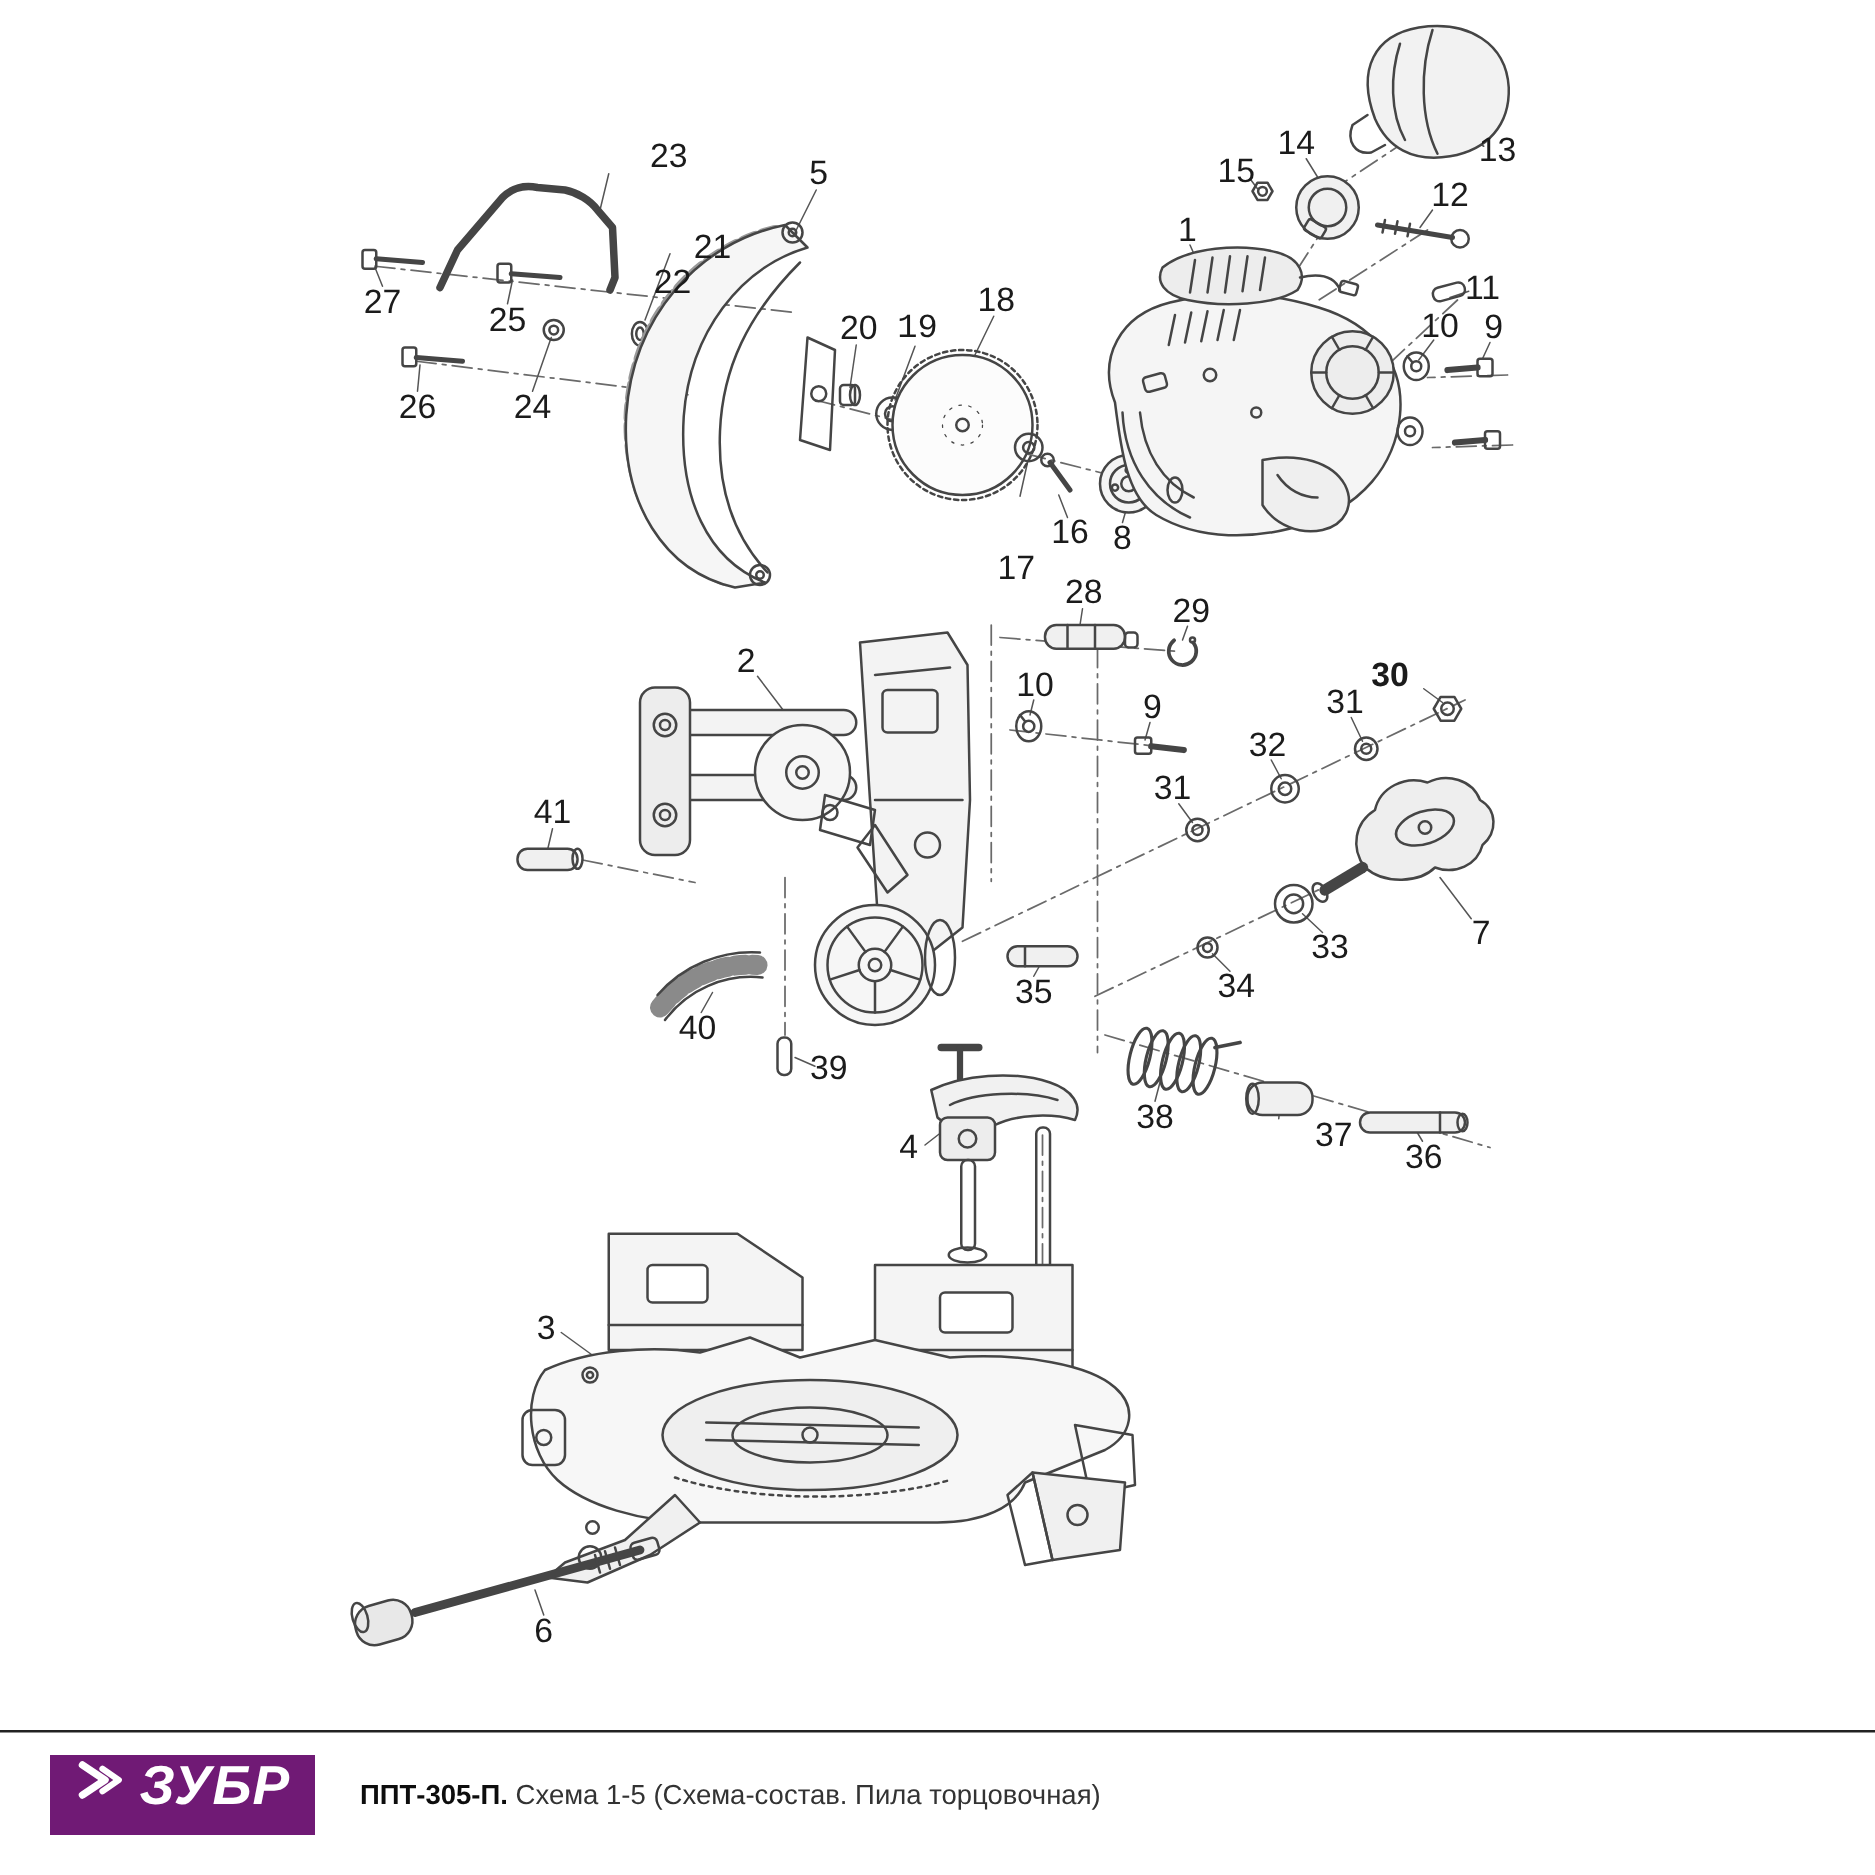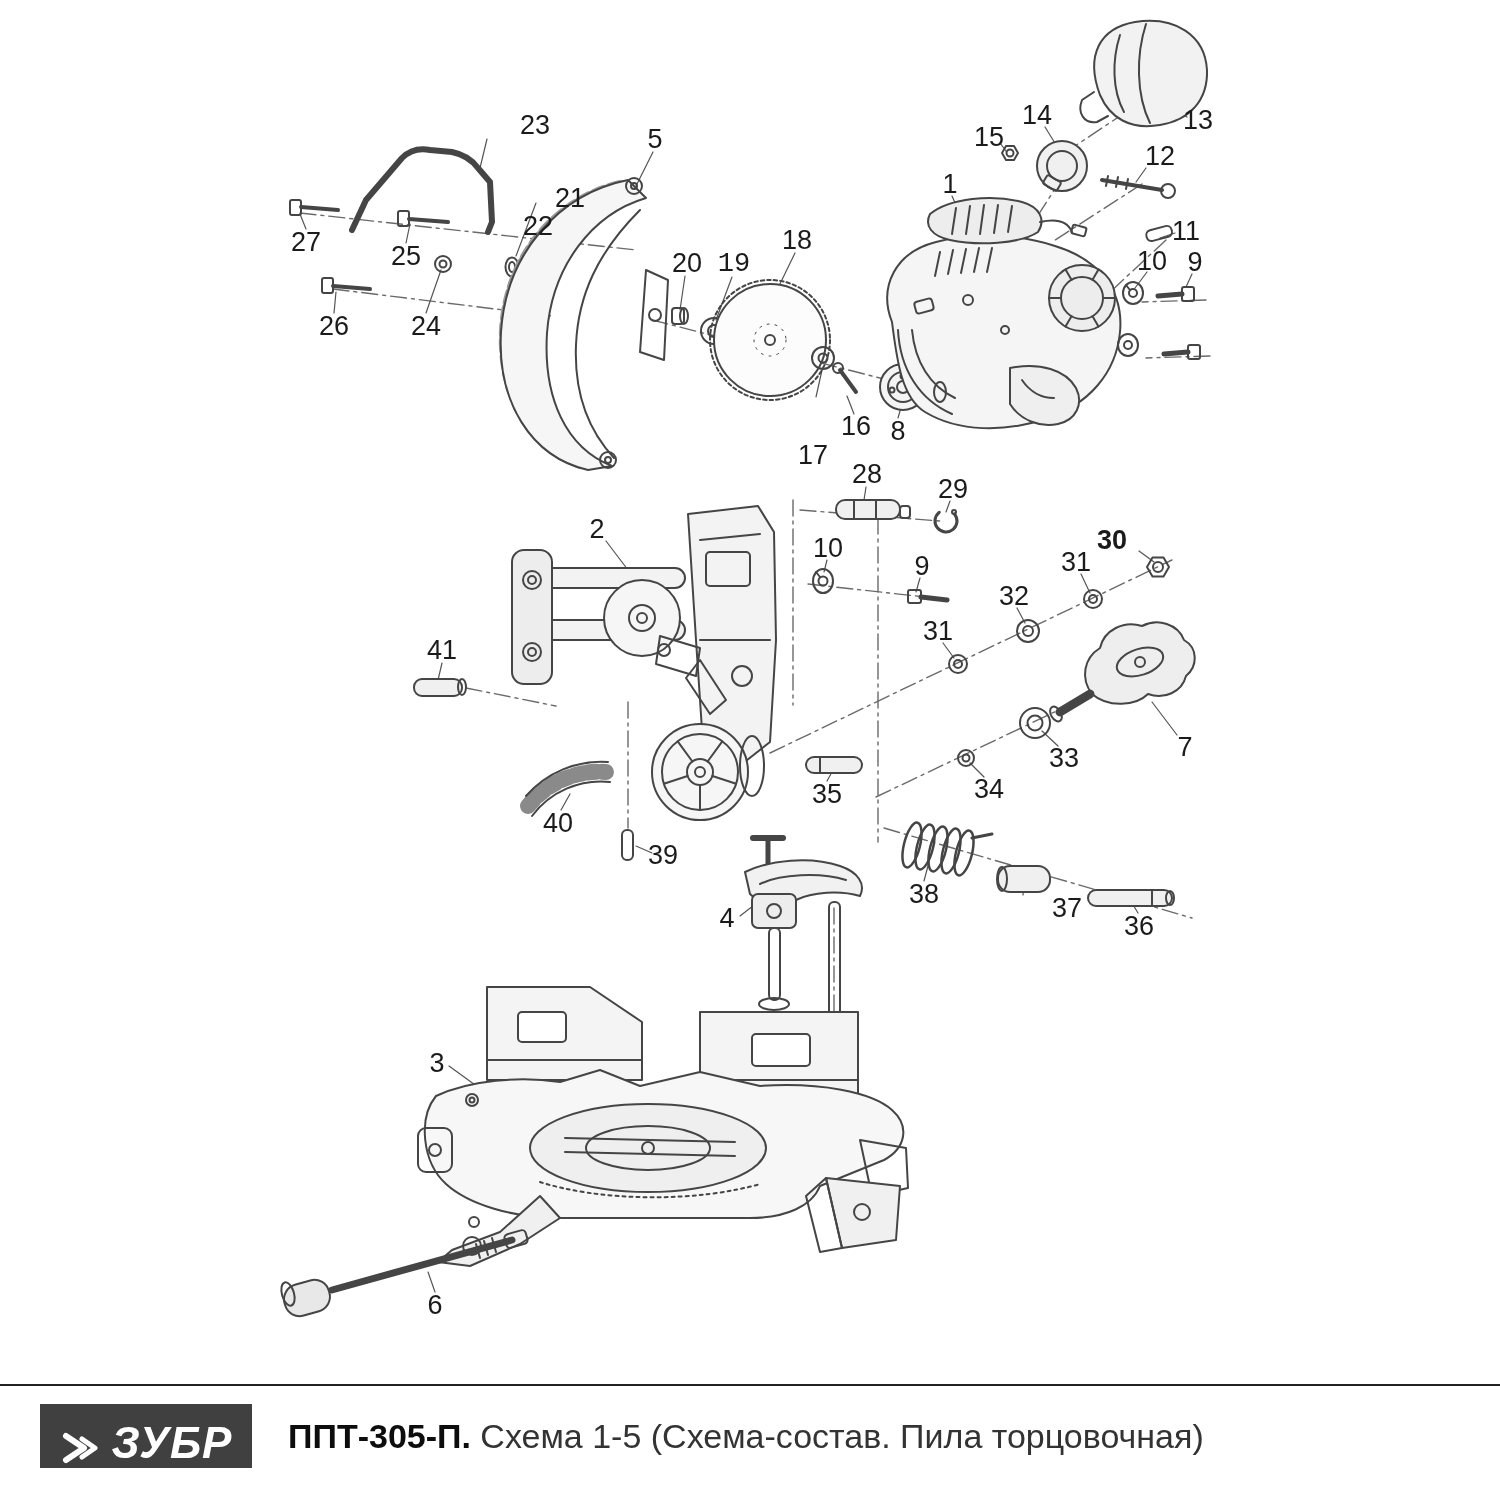--- a/index.html
+++ b/index.html
@@ -4,23 +4,23 @@
 <style>
   *{margin:0;padding:0;box-sizing:border-box}
   html,body{width:1500px;height:1500px}
   body{background:#fff;font-family:"Liberation Sans",sans-serif;position:relative;overflow:hidden}
   #page{position:absolute;inset:0;background:#fff}
   #art{position:absolute;left:0;top:0}
   .callout{position:absolute;transform:translate(-50%,-50%);font-size:27px;line-height:1;color:#1b1b1b;font-family:"Liberation Sans",sans-serif;white-space:nowrap}
   .footer{position:absolute;left:0;top:1384px;width:100%}
   .divider{height:2px;background:#222;width:100%}
   .footer-row{display:flex;align-items:center;gap:36px;padding:18px 40px 0 40px}
-  .logo{width:212px;height:64px;background:#404040;display:flex;align-items:flex-end;justify-content:center;gap:8px;flex:0 0 auto}
+  .logo{width:212px;height:64px;background:#701a75;display:flex;align-items:flex-start;justify-content:center;gap:8px;flex:0 0 auto}
   .logo-text{color:#fff;font-weight:700;font-style:italic;font-size:44px;letter-spacing:1px}
-  .title{font-size:34px;color:#222;white-space:nowrap}
+  .title{font-size:22px;color:#222;white-space:nowrap}
   .title .model{font-weight:700;color:#0d0d0d}
   .title .sub{font-weight:400;color:#333}
 </style>
 </head>
 <body>
 
 <div id="page">
 
   <svg id="art" width="1500" height="1384" viewBox="0 0 1500 1384">
     <g fill="none" stroke="#454545" stroke-width="2" stroke-linecap="round" stroke-linejoin="round">

